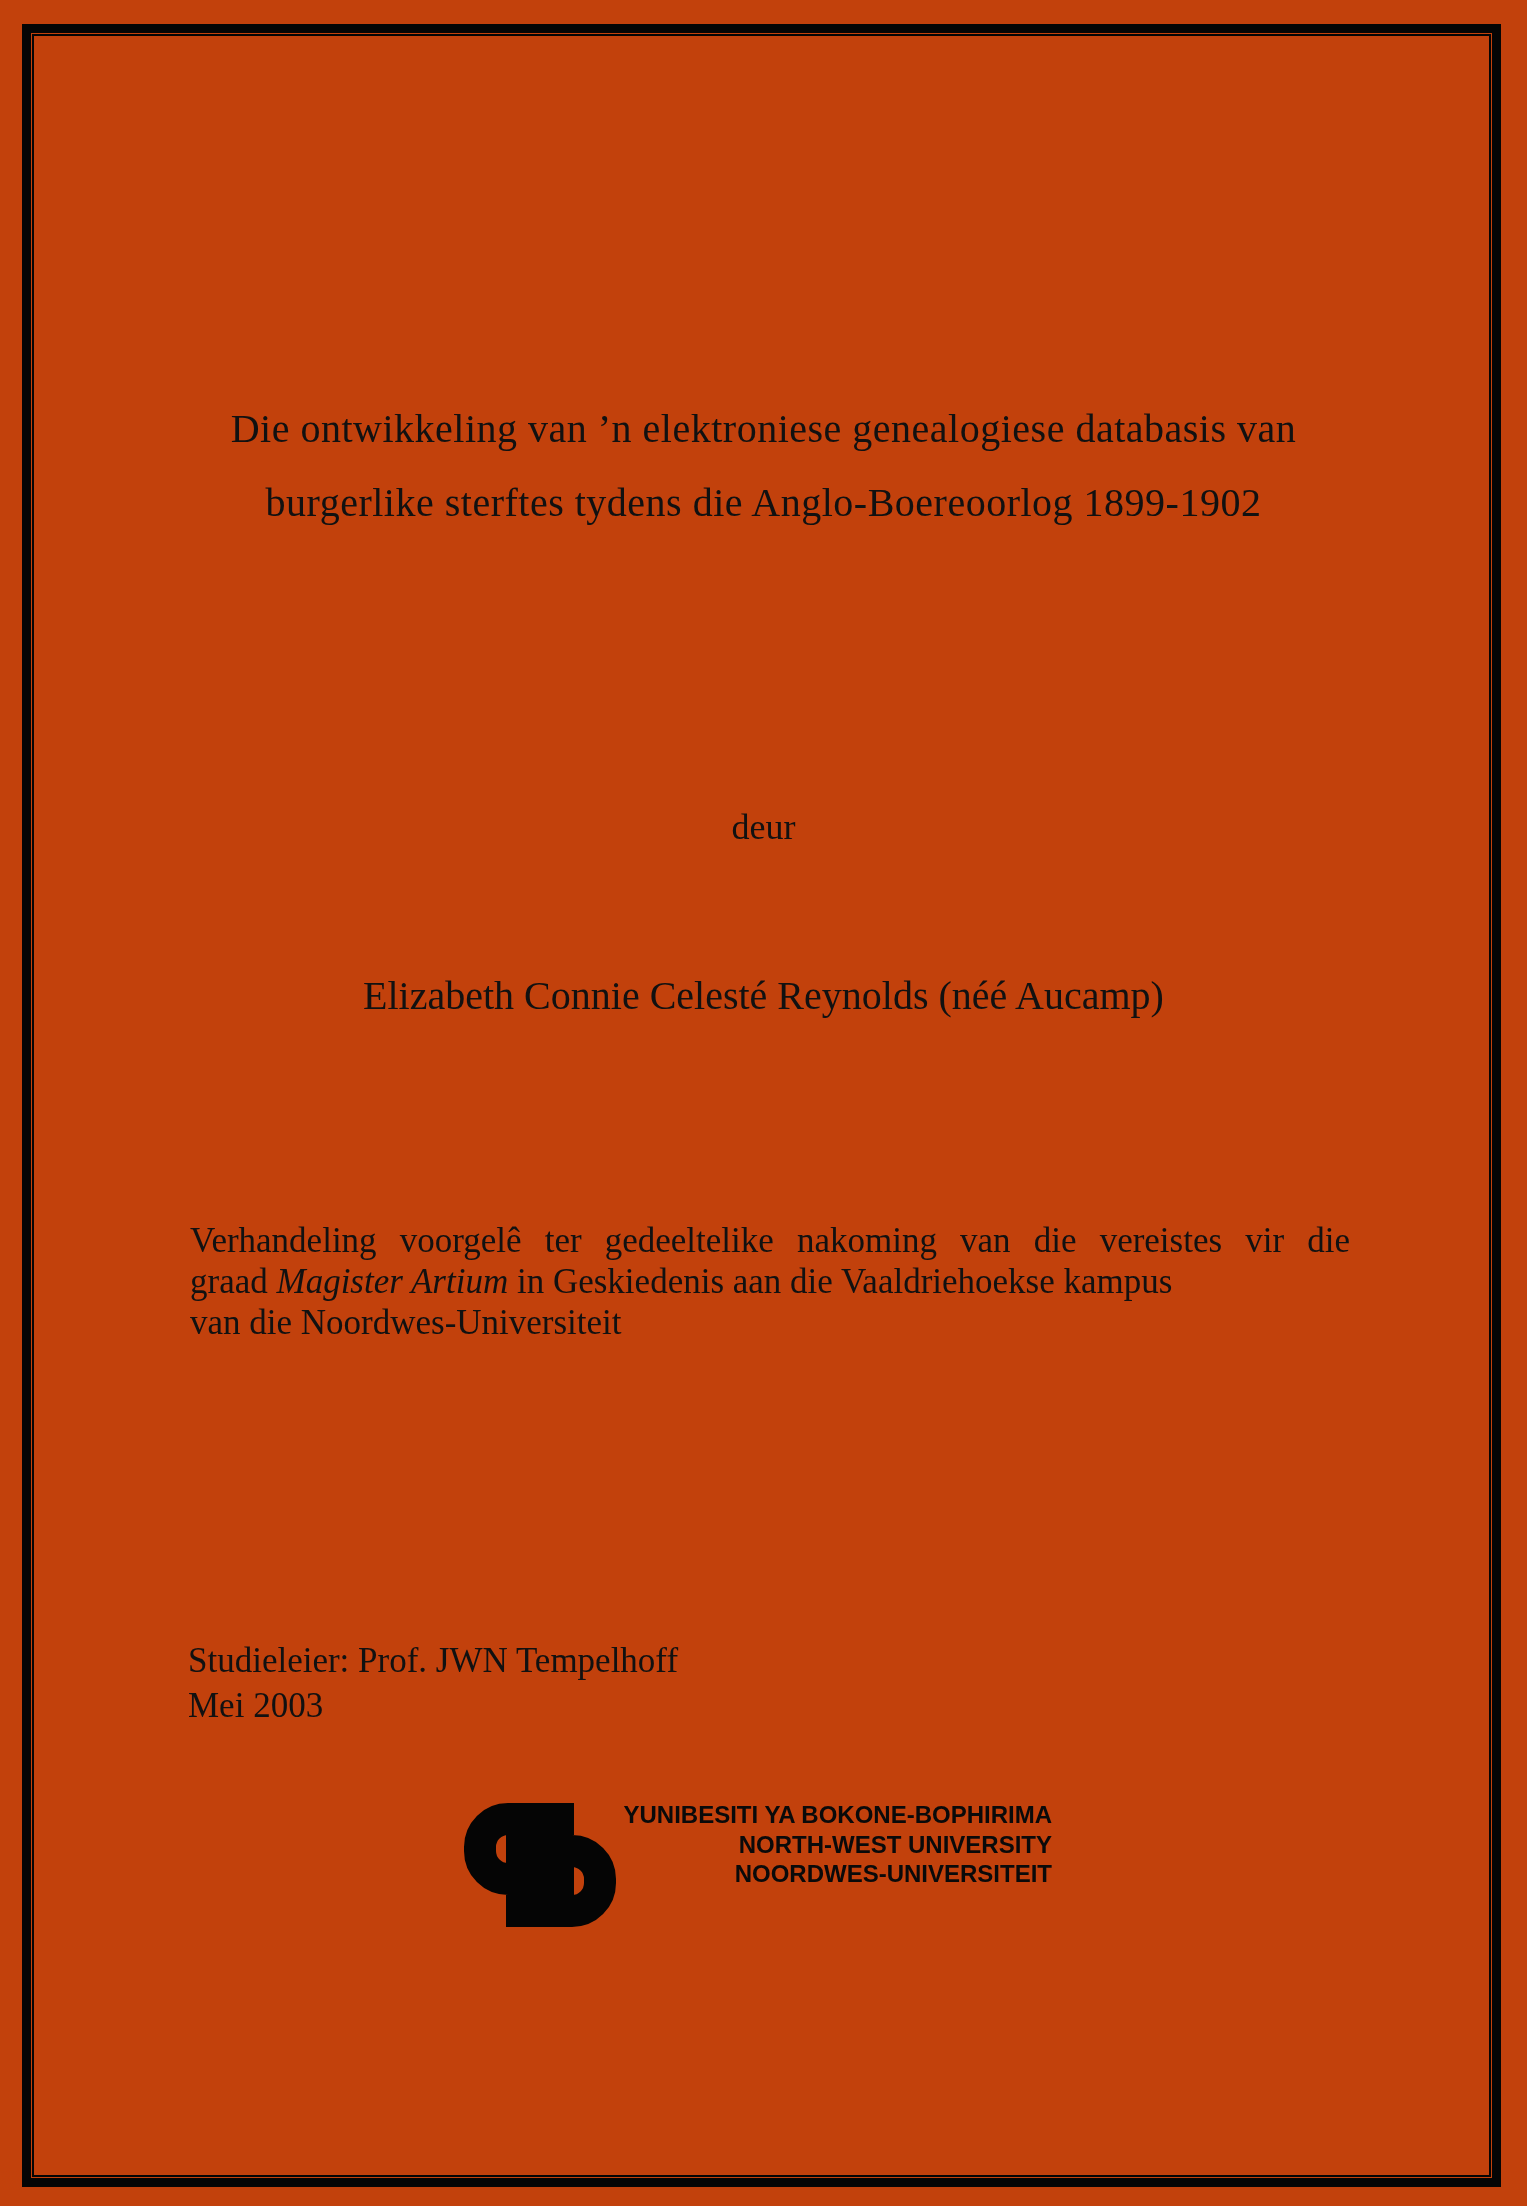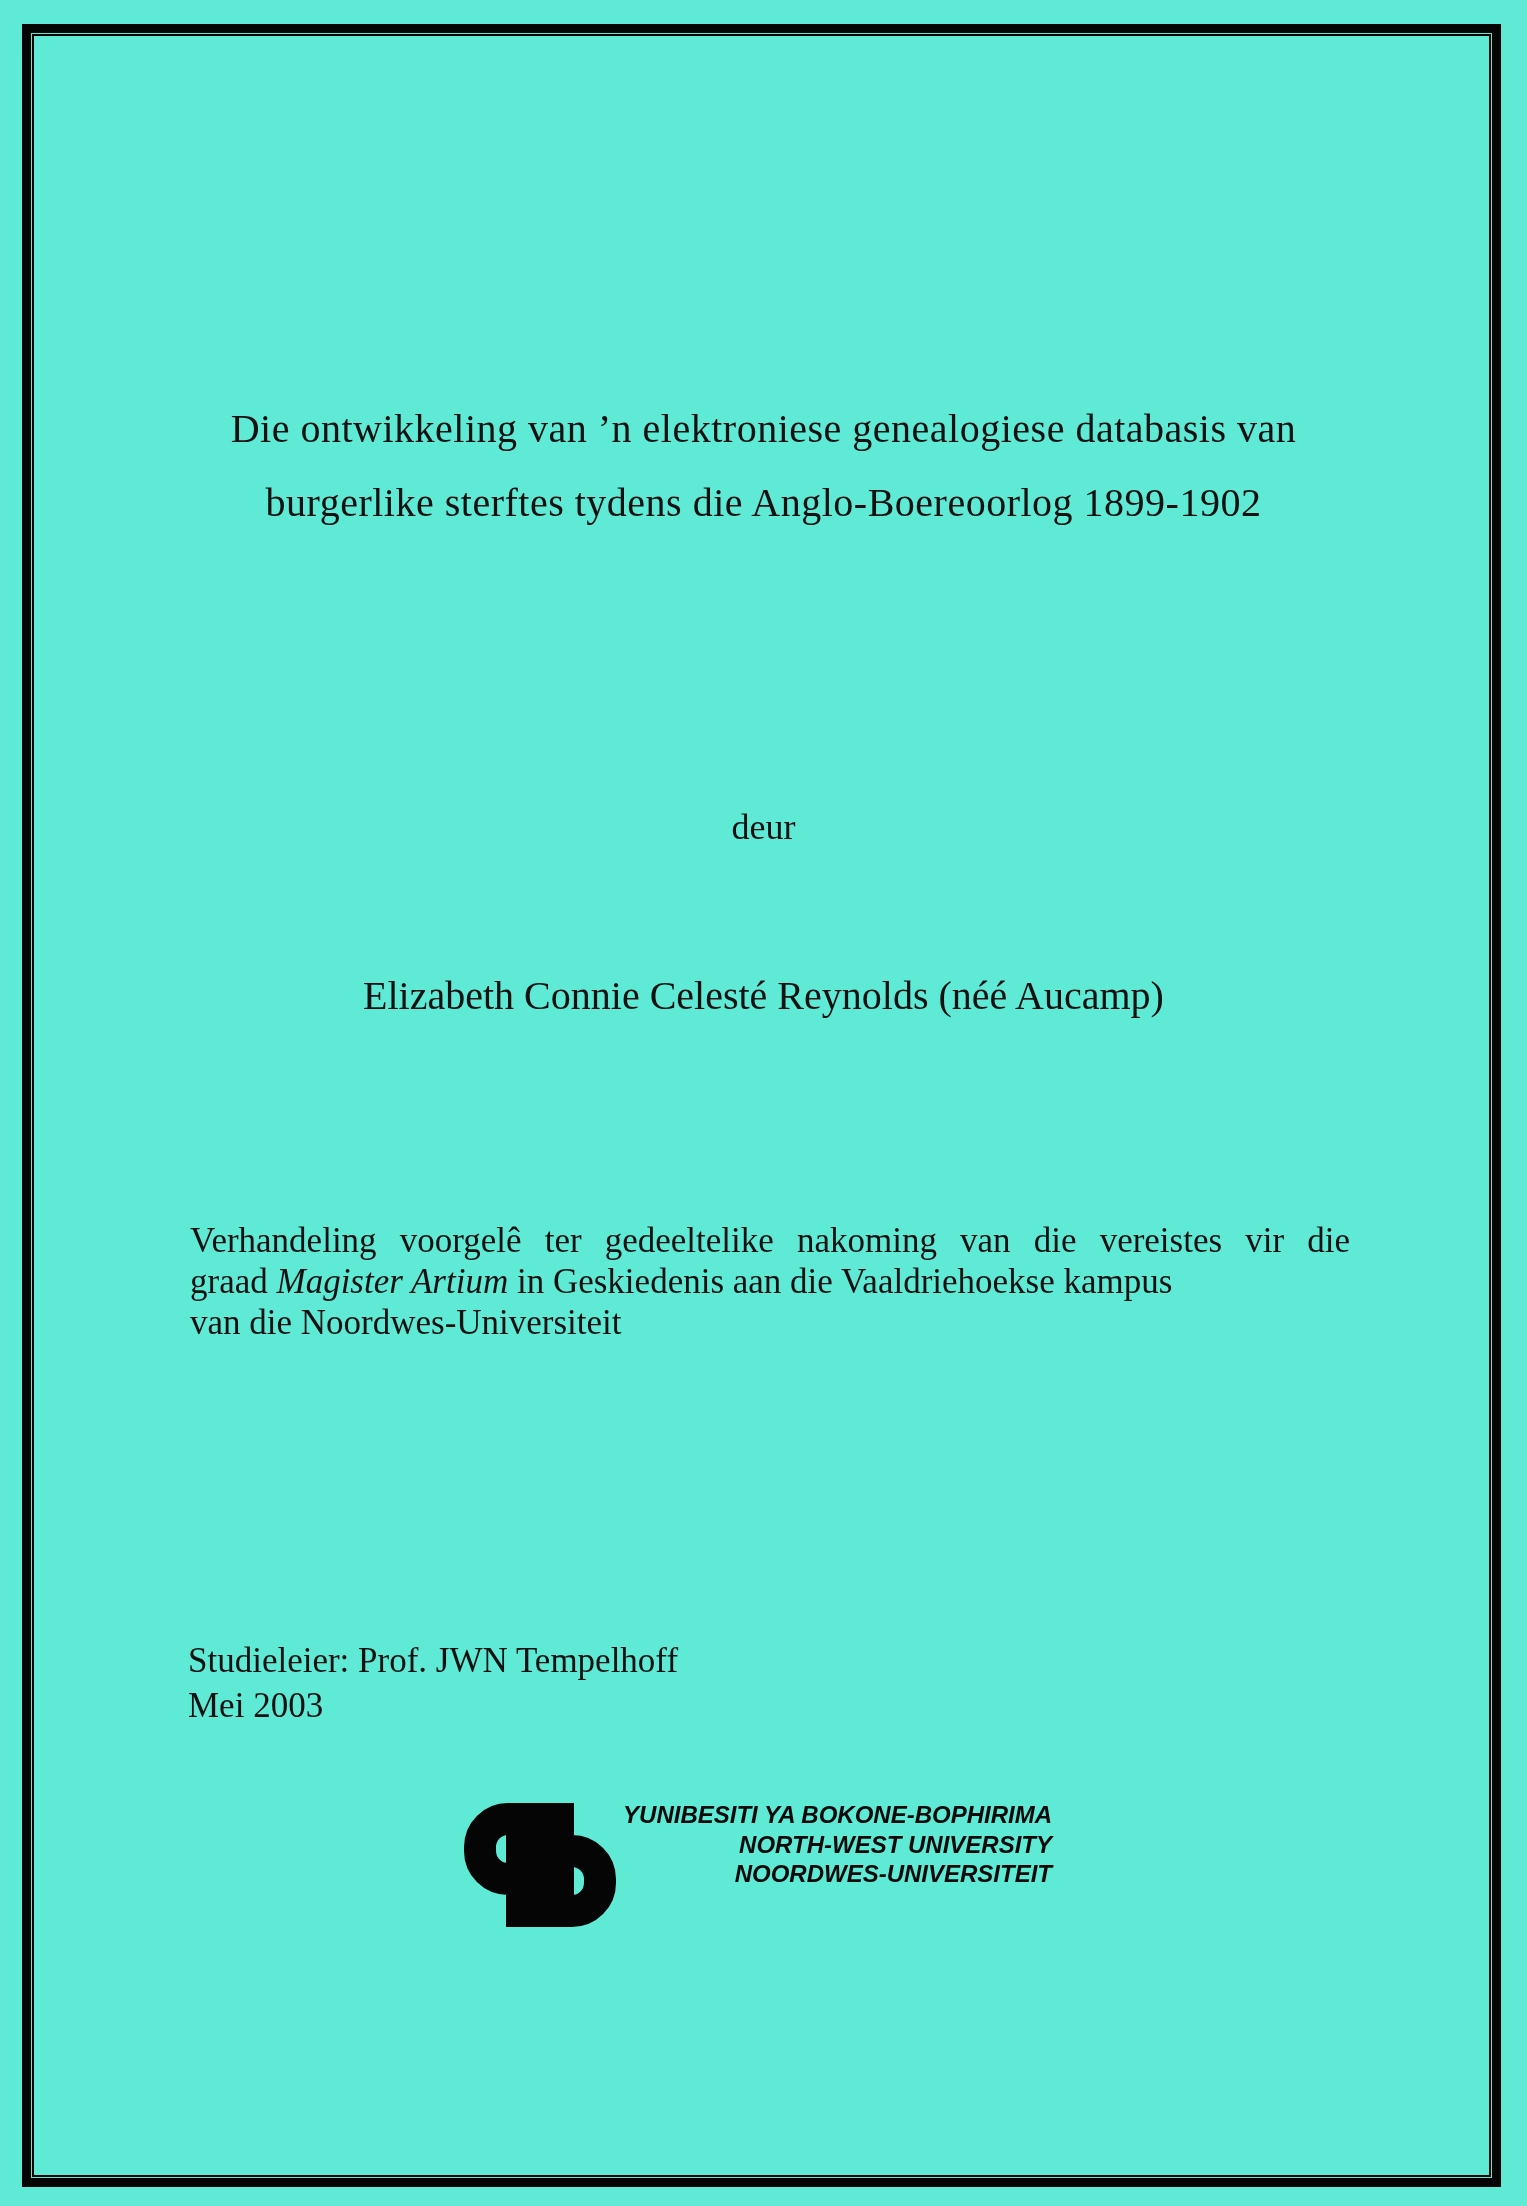--- a/index.html
+++ b/index.html
@@ -4,21 +4,21 @@
 <style>
   html, body {
     margin: 0;
     padding: 0;
     background: #e8e8e8;
   }
   .page {
     position: relative;
     width: 1527px;
     height: 2206px;
-    background: #5eead4;
+    background: #c2410c;
     color: #111111;
     font-family: "Liberation Serif", "DejaVu Serif", serif;
     overflow: hidden;
   }
   
   .frame-outer {
     position: absolute;
     left: 22px;
     top: 24px;
     width: 1479px;
@@ -80,21 +80,20 @@
     left: 188px;
     font-size: 35px;
     line-height: 45px;
   }
   .logo-block {
     position: absolute;
     top: 1797px;
     left: 463px;
     display: flex;
     align-items: flex-start;
-    font-style: italic;
   }
   .logo-mark {
     width: 154px;
     height: 128px;
     flex: 0 0 auto;
     margin-top: 4px;
   }
   .logo-text {
     width: 438px;
     margin-left: -3px;

